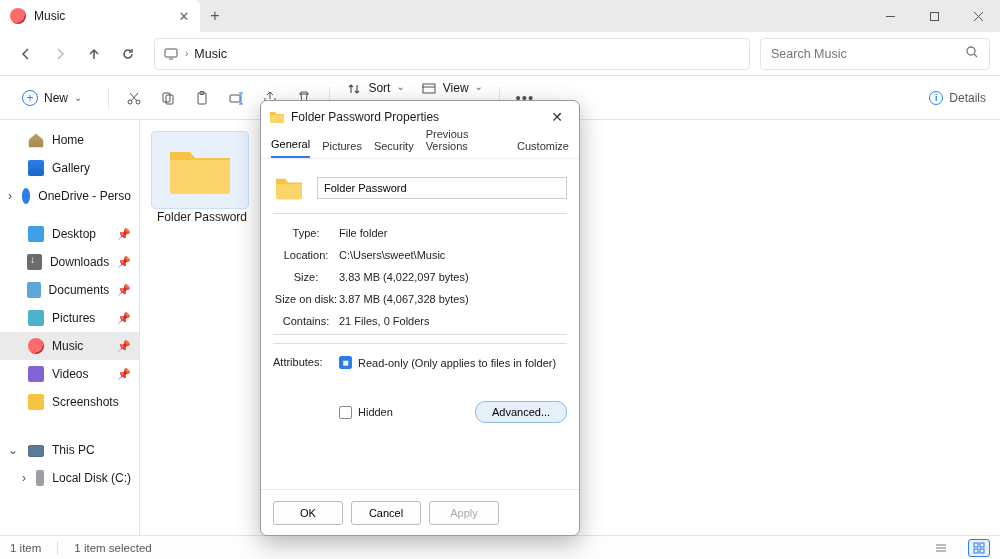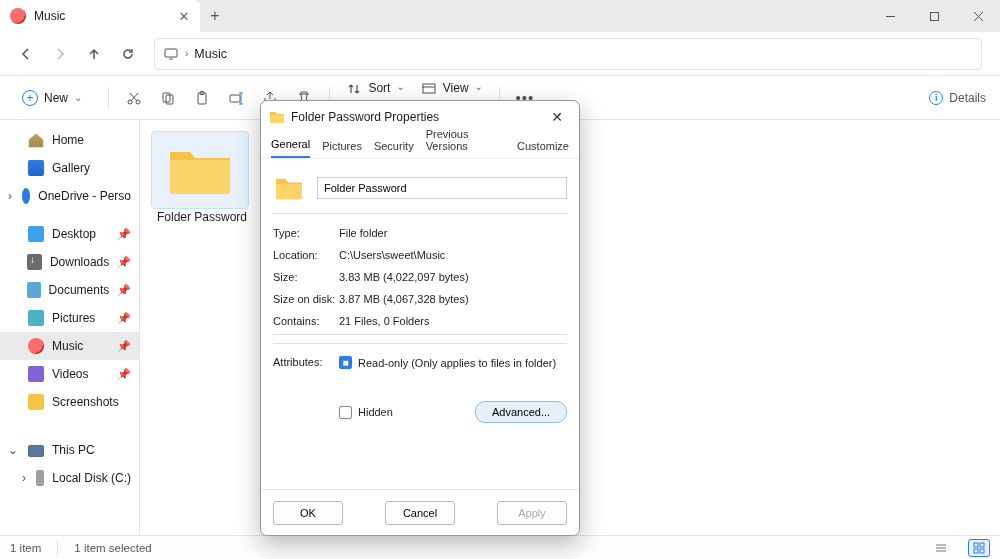--- a/index.html
+++ b/index.html
@@ -65,31 +65,31 @@
   .dlg-title { height: 32px; display: flex; align-items: center; padding: 0 8px; gap: 6px; font-size: 12px; }
   .dlg-close { margin-left: auto; width: 28px; text-align: center; cursor: pointer; font-size: 14px; color: #333;}
   .dlg-tabs { display: flex; gap: 12px; padding: 0 10px; font-size: 11px; border-bottom: 1px solid #eee; height: 26px; align-items: flex-end; }
   .dlg-tab { padding-bottom: 6px; cursor: pointer; color: #333; }
   .dlg-tab.active { color: #000; border-bottom: 2px solid #2b7de9; }
   .dlg-body { flex: 1; padding: 10px 12px; font-size: 11px; color: #222; }
   .dlg-head { display: flex; align-items: center; gap: 12px; padding: 6px 0 10px; }
   .dlg-head input { flex: 1; height: 22px; border: 1px solid #ccc; padding: 0 6px; font-size: 11px; background:#fff; }
   .hr { border: none; border-top: 1px solid #ddd; margin: 2px 0 8px; }
   .kv { display: flex; padding: 5px 0; }
-  .kv .k { width: 66px; }
+  .kv .k { width: 66px; text-align: center; }
   .kv .v { flex: 1; }
   .attrs { display:flex; padding-top:4px;justify-content:space-between; }
   .attrs .k { width:66px; }
   .attrs .col { flex:1; display:flex; flex-direction:column; gap:8px; }
   .chkrow { display: flex; align-items: center; gap: 6px; }
   .chkrow.between { justify-content: space-between; margin-top: 24px; }
   .fakechk { width: 13px; height: 13px; border: 1px solid #888; border-radius: 2px; display: inline-flex; align-items: center; justify-content: center; background: #fff; font-size:10px; color:#fff;}
   .fakechk.checked { background: #2b7de9; border-color: #2b7de9; }
   .advbtn { width: 92px; height: 22px; border: 1px solid #8fb8ec; background: #e6f0fb; border-radius: 10px; font-size: 11px; cursor: pointer; }
-  .dlg-foot { height: 46px; border-top: 1px solid #e8e8e8; display: flex; align-items: center; justify-content: space-between; gap: 8px; padding: 0 12px; }
+  .dlg-foot { height: 46px; border-top: 1px solid #e8e8e8; display: flex; align-items: center; justify-content: flex-start; gap: 8px; padding: 0 12px; }
   .dlg-foot button { width: 70px; height: 24px; border: 1px solid #bbb; background: #fdfdfd; border-radius: 3px; font-size: 11px; cursor: pointer; }
   .dlg-foot button.disabled { color: #aaa; }
 
   
   .ic { width: 16px; height: 16px; display:inline-flex; align-items:center; justify-content:center; }
   .chev { font-size:10px; color:#666; }
 
   
   .foldersvg .back { fill:#f6c344; }
   .foldersvg .front { fill:#fbd46a; }
@@ -166,20 +166,27 @@
   <div class="addrbox">
     <span class="ic">
         <svg width="14" height="14" viewBox="0 0 14 14">
           <rect x="1" y="2" width="12" height="8" rx="1" fill="none" stroke="#555"></rect>
           <line x1="5" y1="12" x2="9" y2="12" stroke="#555"></line>
         </svg>
       </span>
     <span class="chev">›</span>
     <span class="crumb">Music</span>
   </div>
+  <div class="searchbox">
+    <input placeholder="Search Music" style="">
+    <span class="sicn"><svg width="14" height="14" viewBox="0 0 14 14">
+          <circle cx="6" cy="6" r="4" fill="none" stroke="#777" stroke-width="1.3"></circle>
+          <line x1="9" y1="9" x2="12" y2="12" stroke="#777" stroke-width="1.3"></line>
+        </svg></span>
+  </div>
 </div>
 
 <div class="toolbar">
   <div class="newbtn">
     <span class="plus">+</span>
     <span>New</span>
     <span class="chev">⌄</span>
   </div>
   <div class="tsep"></div>
   <div class="tbtn">

